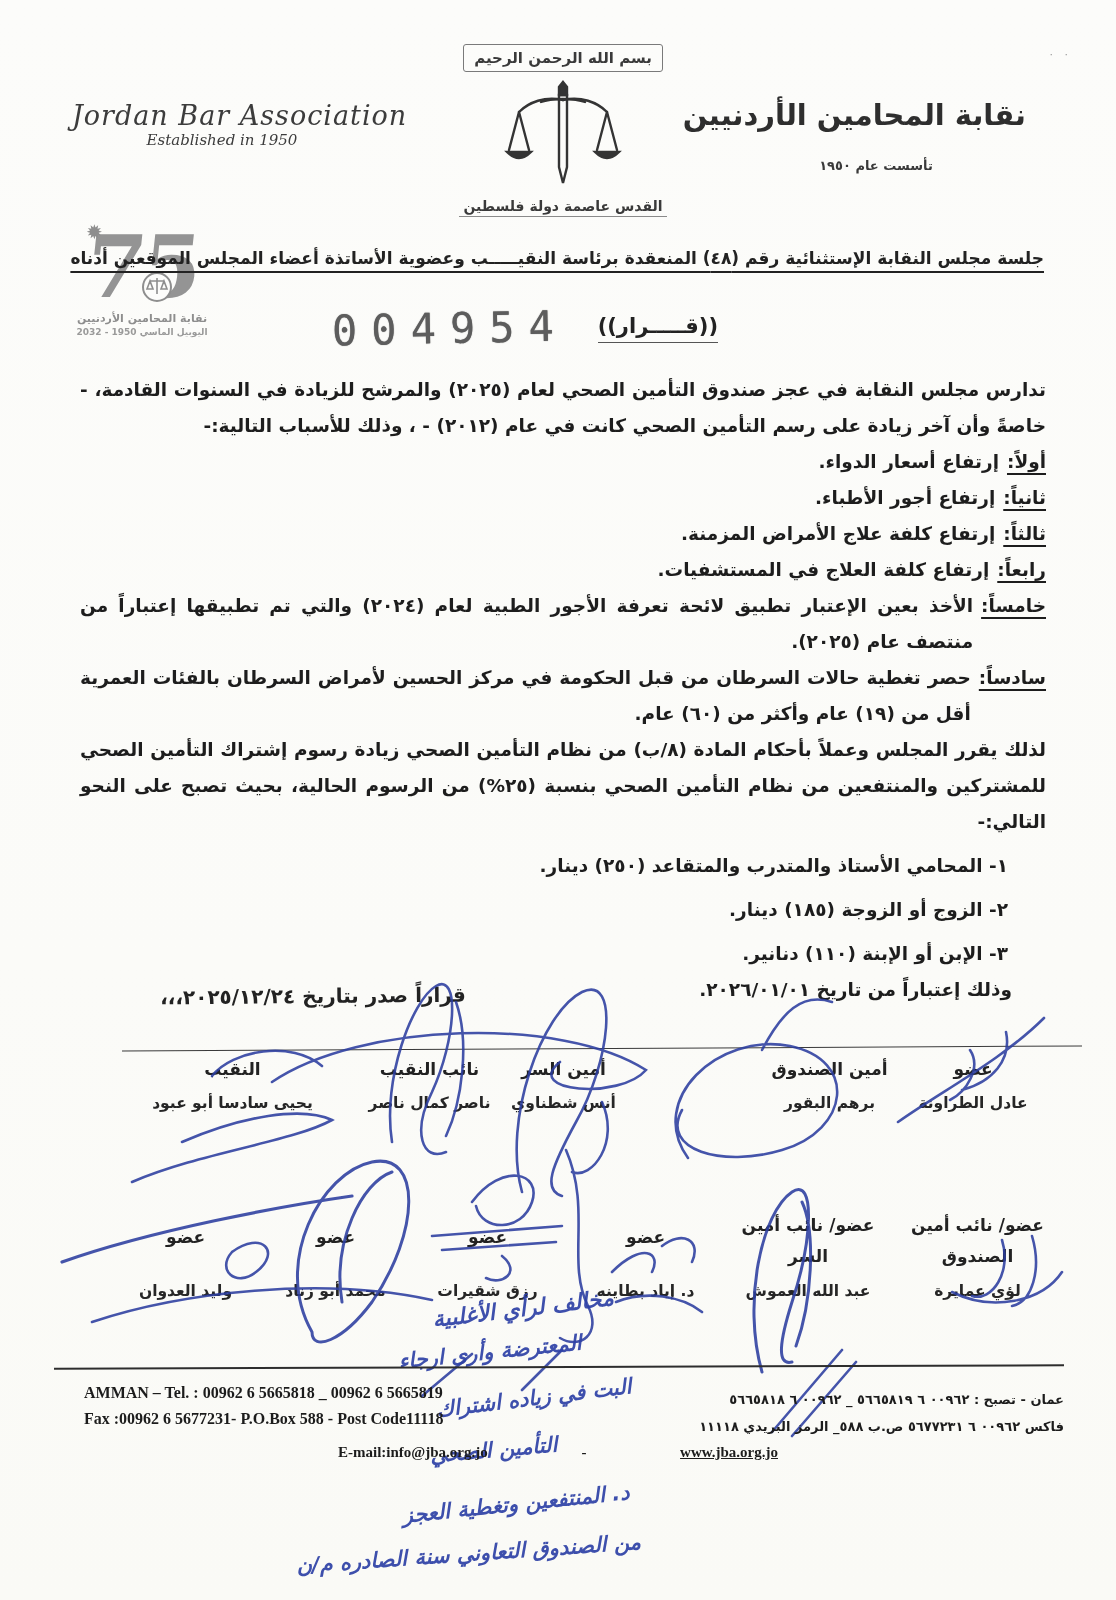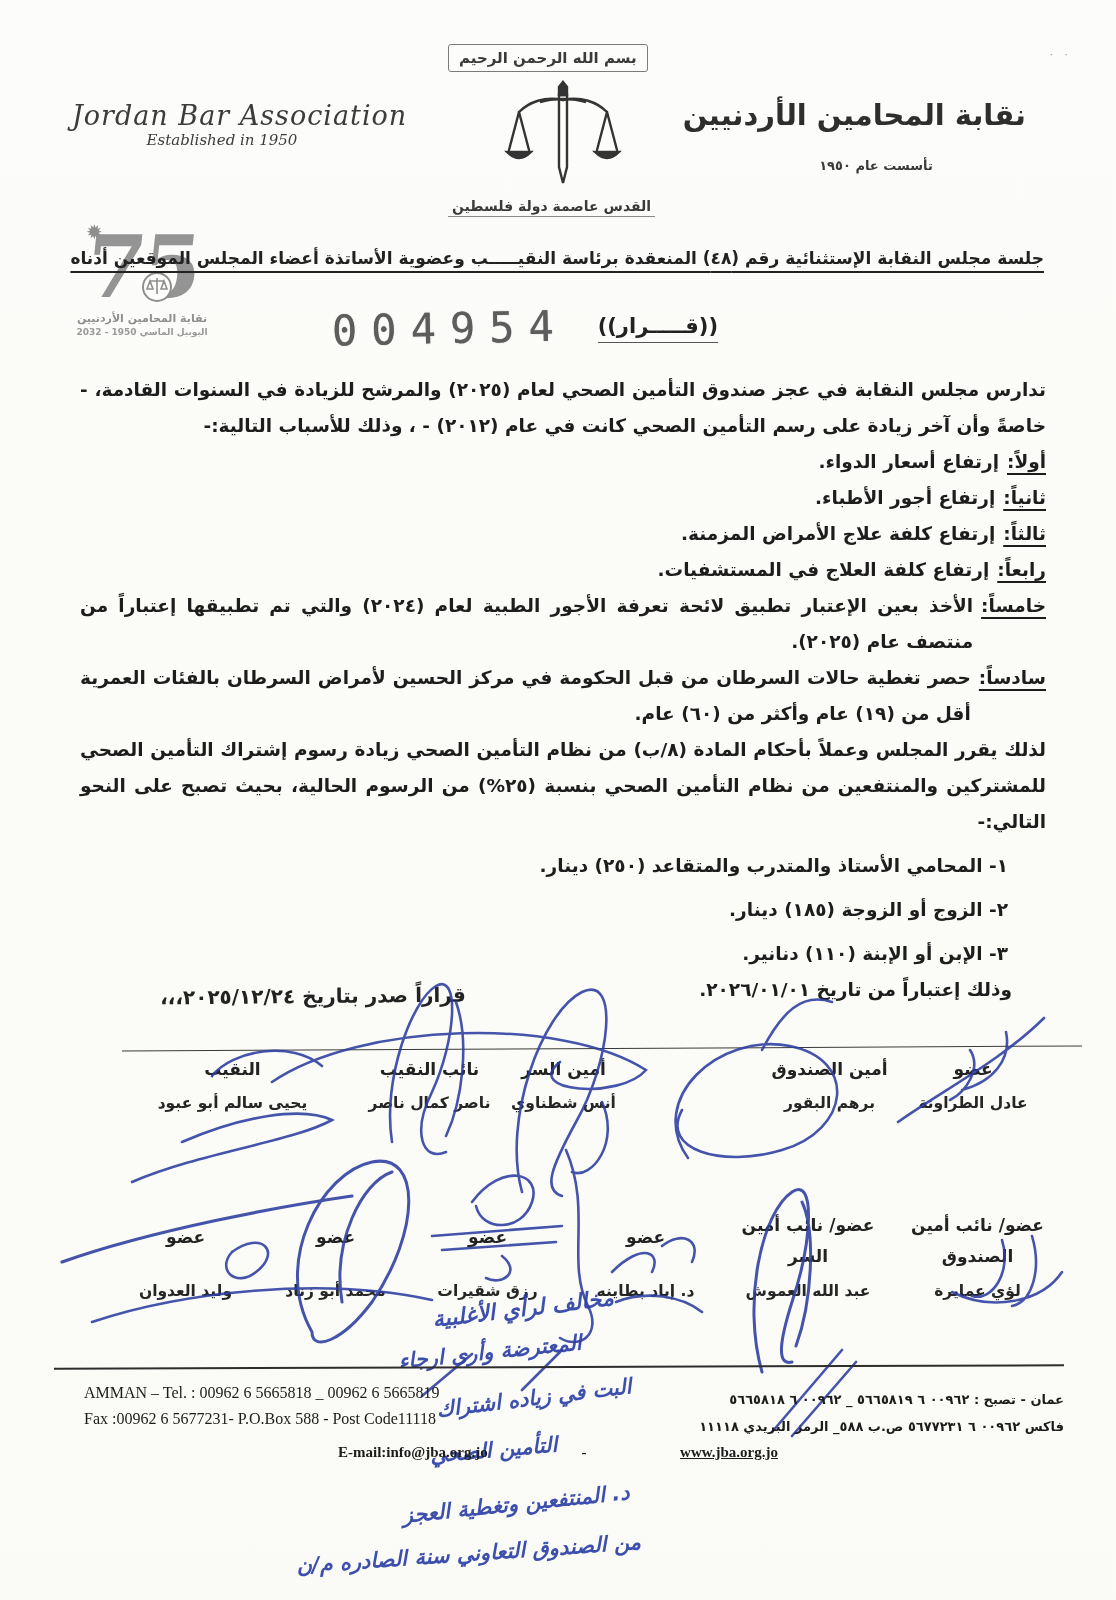--- a/index.html
+++ b/index.html
@@ -14,21 +14,21 @@
     background:linear-gradient(180deg,#fcfcfa 0%,#fbfbf8 60%,#fafaf6 100%);
     color:#1e1e1e;
   }
   
   .hdr-left{position:absolute;left:72px;top:100px;width:300px;text-align:center;}
   .org-en{
     font-family:"DejaVu Serif",serif;font-style:italic;font-size:27px;color:#3c3c3c;
     letter-spacing:1px;white-space:nowrap;
   }
   .est-en{font-family:"DejaVu Serif",serif;font-style:italic;font-size:15px;color:#3c3c3c;}
-  .hdr-center{position:absolute;left:448px;top:44px;width:230px;}
+  .hdr-center{position:absolute;left:448px;top:44px;width:230px;text-align:center;}
   .bismillah{
     direction:rtl;font-size:15px;font-weight:700;color:#3a3a3a;
     border:1px solid #7a7a7a;border-radius:3px;padding:4px 10px;display:inline-block;
     letter-spacing:.5px;
   }
   .emblem{display:block;margin:4px auto 0 auto;}
   .motto{
     direction:rtl;font-size:14px;font-weight:700;color:#3a3a3a;margin-top:2px;
     border-bottom:1px solid #8a8a8a;display:inline-block;padding:0 4px 2px 4px;
   }
@@ -101,21 +101,21 @@
   .hw1{left:432px;top:1296px;font-size:22px;transform:rotate(-7deg);}
   .hw2{left:398px;top:1340px;font-size:21px;transform:rotate(-6deg);}
   .hw3{left:436px;top:1386px;font-size:21px;transform:rotate(-7deg);}
   .hw4{left:430px;top:1438px;font-size:21px;transform:rotate(-5deg);}
   .hw5{left:402px;top:1492px;font-size:21px;transform:rotate(-6deg);}
   .hw6{left:296px;top:1542px;font-size:21px;transform:rotate(-4deg);}
   
   .ft-rule{position:absolute;left:54px;top:1366px;width:1010px;border-top:2px solid #2d2d2d;transform:rotate(-.2deg);}
   .ft-en{
     position:absolute;left:84px;top:1380px;
-    font-family:"Liberation Serif",serif;font-weight:400;font-size:16px;color:#1c1c1c;line-height:1.6;
+    font-family:"Liberation Serif",serif;font-weight:700;font-size:16px;color:#1c1c1c;line-height:1.6;
   }
   .ft-ar{
     position:absolute;right:52px;top:1386px;direction:rtl;text-align:right;
     font-size:13px;font-weight:700;color:#1c1c1c;line-height:2.1;white-space:nowrap;
   }
   .ft-email{
     position:absolute;left:338px;top:1444px;width:440px;display:flex;justify-content:space-between;
     font-family:"Liberation Serif",serif;font-weight:700;font-size:15px;color:#1c1c1c;
   }
   .ft-email .www{text-decoration:underline;}
@@ -229,21 +229,21 @@
   <div class="sig-col row1" style="left:486px;top:1054px;width:155px;">
     <div class="sig-title">أمين السر</div>
     <div class="sig-name">أنس شطناوي</div>
   </div>
   <div class="sig-col row1" style="left:352px;top:1054px;width:155px;">
     <div class="sig-title">نائب النقيب</div>
     <div class="sig-name">ناصر كمال ناصر</div>
   </div>
   <div class="sig-col row1" style="left:150px;top:1054px;width:165px;">
     <div class="sig-title">النقيب</div>
-    <div class="sig-name">يحيى سالم أبو عبود</div>
+    <div class="sig-name">يحيى سادسا أبو عبود</div>
   </div>
 
   <div class="sig-col row2" style="left:890px;top:1210px;width:175px;">
     <div class="sig-title">عضو/ نائب أمين الصندوق</div>
     <div class="sig-name">لؤي عمايرة</div>
   </div>
   <div class="sig-col row2" style="left:728px;top:1210px;width:160px;">
     <div class="sig-title">عضو/ نائب أمين السر</div>
     <div class="sig-name">عبد الله العموش</div>
   </div>

